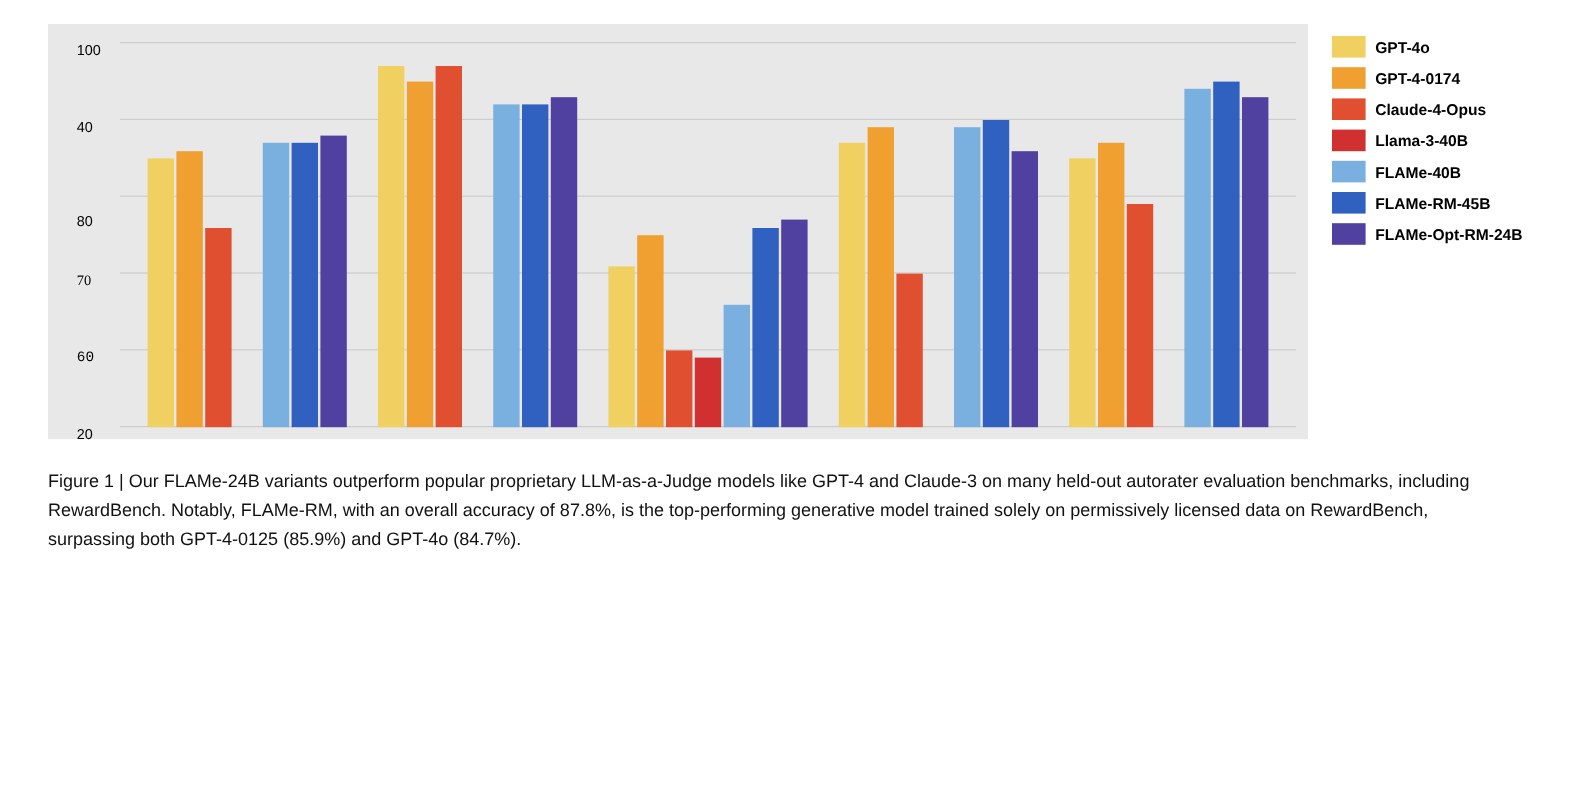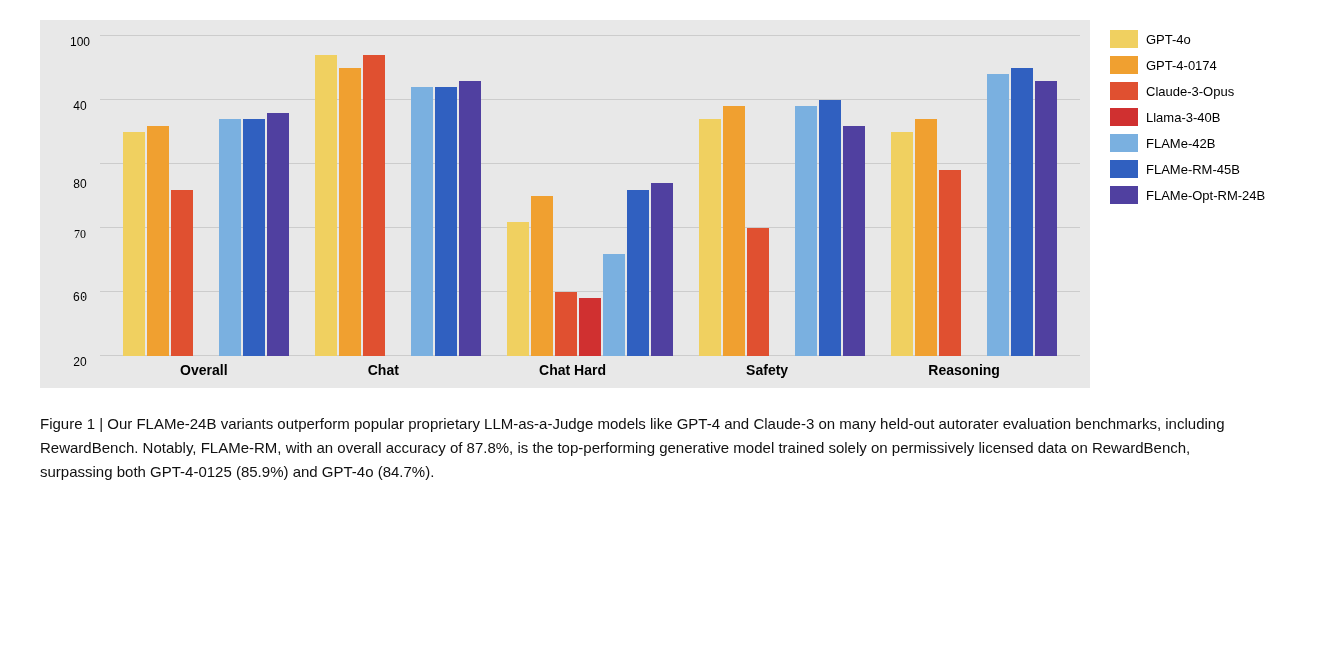--- a/index.html
+++ b/index.html
@@ -49,21 +49,21 @@
       left: 0; right: 0;
       height: 1px;
       background: #ccc;
     }
     .grid-label {
       position: absolute;
       left: -36px;
       font-size: 12px;
       font-family: Arial, sans-serif;
       transform: translateY(50%);
-      text-align: center;
+      text-align: left;
       width: 32px;
     }
     
     .bar-groups {
       display: flex;
       flex-direction: row;
       align-items: flex-end;
       height: 100%;
       justify-content: space-around;
       padding: 0 10px;
@@ -94,20 +94,21 @@
     }
     
     .legend {
       display: flex;
       flex-direction: column;
       gap: 8px;
       padding: 10px 20px;
       font-family: Arial, sans-serif;
       font-size: 13px;
       min-width: 200px;
+      font-weight: bold;
     }
     .legend-item {
       display: flex;
       flex-direction: row;
       align-items: center;
       gap: 8px;
     }
     .legend-color {
       width: 28px;
       height: 18px;
@@ -187,48 +188,41 @@
             <div class="bar" style="height: 224px; background-color: rgb(240, 208, 96);"></div>
             <div class="bar" style="height: 236.8px; background-color: rgb(240, 160, 48);"></div>
             <div class="bar" style="height: 185.6px; background-color: rgb(224, 80, 48);"></div>
             <div class="bar" style="height: 0px; background-color: transparent;"></div>
             <div class="bar" style="height: 281.6px; background-color: rgb(122, 176, 224);"></div>
             <div class="bar" style="height: 288px; background-color: rgb(48, 96, 192);"></div>
             <div class="bar" style="height: 275.2px; background-color: rgb(80, 64, 160);"></div>
           </div>
         </div>
     </div>
-    <div class="x-labels" id="x-labels">
-        <div class="x-label">Overall</div>
-        <div class="x-label">Chat</div>
-        <div class="x-label">Chat Hard</div>
-        <div class="x-label">Safety</div>
-        <div class="x-label">Reasoning</div>
-      </div>
   </div>
   <div class="legend" id="legend">
       <div class="legend-item">
         <div class="legend-color" style="background-color: rgb(240, 208, 96);"></div>
         <span>GPT-4o</span>
       </div>
       <div class="legend-item">
         <div class="legend-color" style="background-color: rgb(240, 160, 48);"></div>
         <span>GPT-4-0174</span>
       </div>
       <div class="legend-item">
         <div class="legend-color" style="background-color: rgb(224, 80, 48);"></div>
-        <span>Claude-3-Opus</span>
+        <span>Claude-4-Opus</span>
       </div>
       <div class="legend-item">
         <div class="legend-color" style="background-color: rgb(208, 48, 48);"></div>
         <span>Llama-3-40B</span>
       </div>
       <div class="legend-item">
         <div class="legend-color" style="background-color: rgb(122, 176, 224);"></div>
-        <span>FLAMe-42B</span>
+        <span>FLAMe-40B</span>
       </div>
       <div class="legend-item">
         <div class="legend-color" style="background-color: rgb(48, 96, 192);"></div>
         <span>FLAMe-RM-45B</span>
       </div>
       <div class="legend-item">
         <div class="legend-color" style="background-color: rgb(80, 64, 160);"></div>
         <span>FLAMe-Opt-RM-24B</span>
       </div>
     </div>

